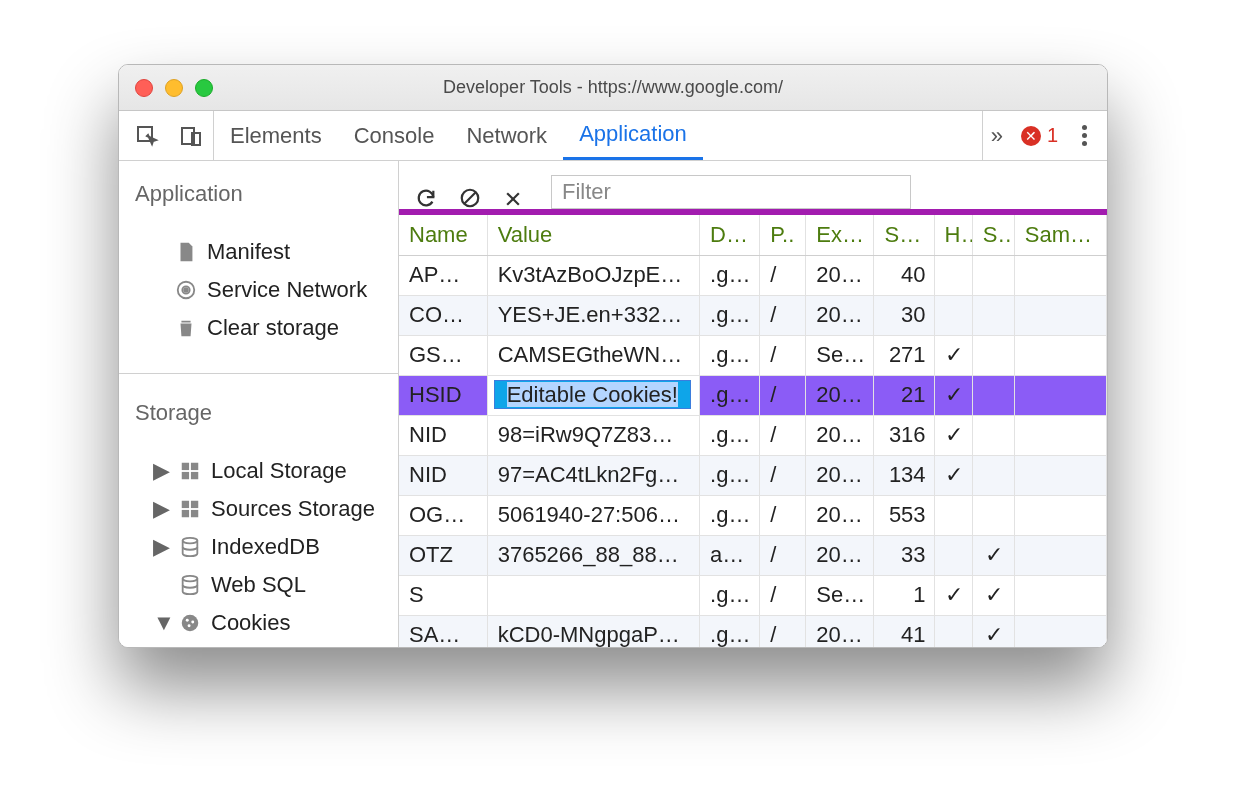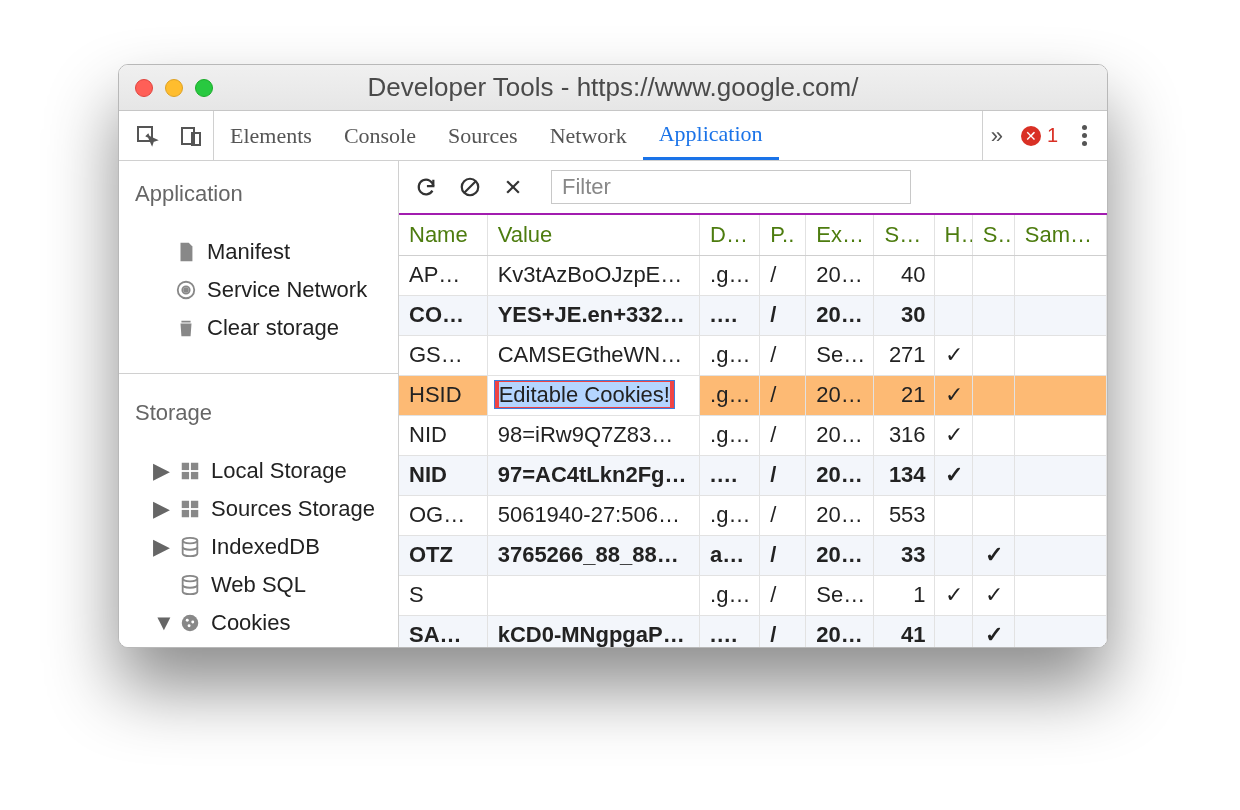--- a/index.html
+++ b/index.html
@@ -48,21 +48,21 @@
     margin-left: 16px;
   }
   .dot { width: 18px; height: 18px; border-radius: 50%; }
   .dot.red    { background:#ff5f57; border:1px solid #e0443e; }
   .dot.yellow { background:#ffbd2e; border:1px solid #dea123; }
   .dot.green  { background:#28c940; border:1px solid #1aab29; }
   .title {
     position: absolute;
     left: 0; right: 0;
     text-align: center;
-    font-size: 26px;
+    font-size: 18px;
     color: #4a4a4a;
     pointer-events: none;
   }
   
   .tabsbar {
     height: 50px;
     border-bottom: 1px solid #d0d0d0;
     display: flex;
     align-items: stretch;
     font-size: 22px;
@@ -82,21 +82,20 @@
     flex: 1;
     overflow: hidden;
   }
   .tab {
     display: flex;
     align-items: center;
     padding: 0 16px;
     cursor: default;
     color: #555;
     height: 100%;
-    font-family: Liberation Serif, serif;
   }
   .tab.active {
     color: #1a73e8;
     border-bottom: 3px solid #1a73e8;
     padding-bottom: 0;
   }
   .tabs-right {
     display: flex;
     align-items: center;
     gap: 18px;
@@ -144,22 +143,22 @@
   .tree .indent { padding-left: 64px; color:#7f1d1d; }
   .disclosure { color:#666; width:16px; display:inline-block; }
 
   
   .right {
     flex:1; display:flex; flex-direction:column; min-width:0;
     background:#fff;
   }
   .toolbar {
     height:54px;
-    border-bottom:2px solid #a21caf;
-    display:flex; align-items:center;
+    border-bottom:6px solid #a21caf;
+    display:flex; align-items:flex-end;
     gap: 22px;
     padding: 0 16px;
     color:#555;
   }
   .toolbar .filter {
     flex: 0 1 360px;
     height: 34px;
     border:1px solid #c8c8c8;
     font-size: 22px;
     padding: 2px 10px;
@@ -187,43 +186,43 @@
     overflow: hidden;
     text-overflow: ellipsis;
     height: 40px;
   }
   table.cookies th {
     background:#fff;
     color:#4d7c0f;
     font-weight: 400;
     border-bottom:1px solid #cfcfcf;
   }
-  table.cookies tr.alt td { background:#f3f6fb;font-weight:bold; }
-  table.cookies tr.sel td { background:#fdba74; }
+  table.cookies tr.alt td { background:#f3f6fb; }
+  table.cookies tr.sel td { background:#8b5cf6; }
   .col-name  { width: 88px; }
   .col-value { width: 212px; }
   .col-dom   { width: 60px; }
   .col-path  { width: 46px; }
   .col-exp   { width: 68px; }
   .col-size  { width: 60px; text-align:right; }
   table.cookies td:nth-child(6){ text-align:right; padding-right:8px; }
   .col-http  { width: 38px; text-align:center; }
   .col-sec   { width: 42px; text-align:center; }
   .col-same  { width: 92px; }
   table.cookies td:nth-child(7),
   table.cookies td:nth-child(8){ text-align:center; }
   .edit-cell {
     background:#fff !important;
     position: relative;
     padding:4px 6px !important;
   }
   .edit-box {
     border:1px solid #3b7ddd;
-    padding:1px 4px;
-    background:#ef4444;
+    padding:1px 12px;
+    background:#0ea5e9;
   }
   .edit-box .seltext { background:#b4d5ff; }
 </style>
 </head>
 <body>
 
 <div class="stage">
   <div class="window">
 
     <div class="titlebar">
@@ -246,21 +245,20 @@
         <span class="icon">
           <svg width="24" height="24" viewBox="0 0 24 24" fill="none" stroke="#555" stroke-width="2">
             <rect x="3" y="4" width="12" height="16"></rect>
               <rect x="13" y="9" width="8" height="12"></rect>
           </svg>
         </span>
       </div>
       <div class="tabs" id="tabs">
           <div class="tab">Elements</div>
           <div class="tab">Console</div>
-          <div class="tab">Sources</div>
           <div class="tab">Network</div>
           <div class="tab active">Application</div>
         </div>
       <div class="tabs-right">
         <span class="chev">»</span>
         <span class="err-badge">
           <span class="err-circle">✕</span>
           <span>1</span>
         </span>
         <span class="kebab">

